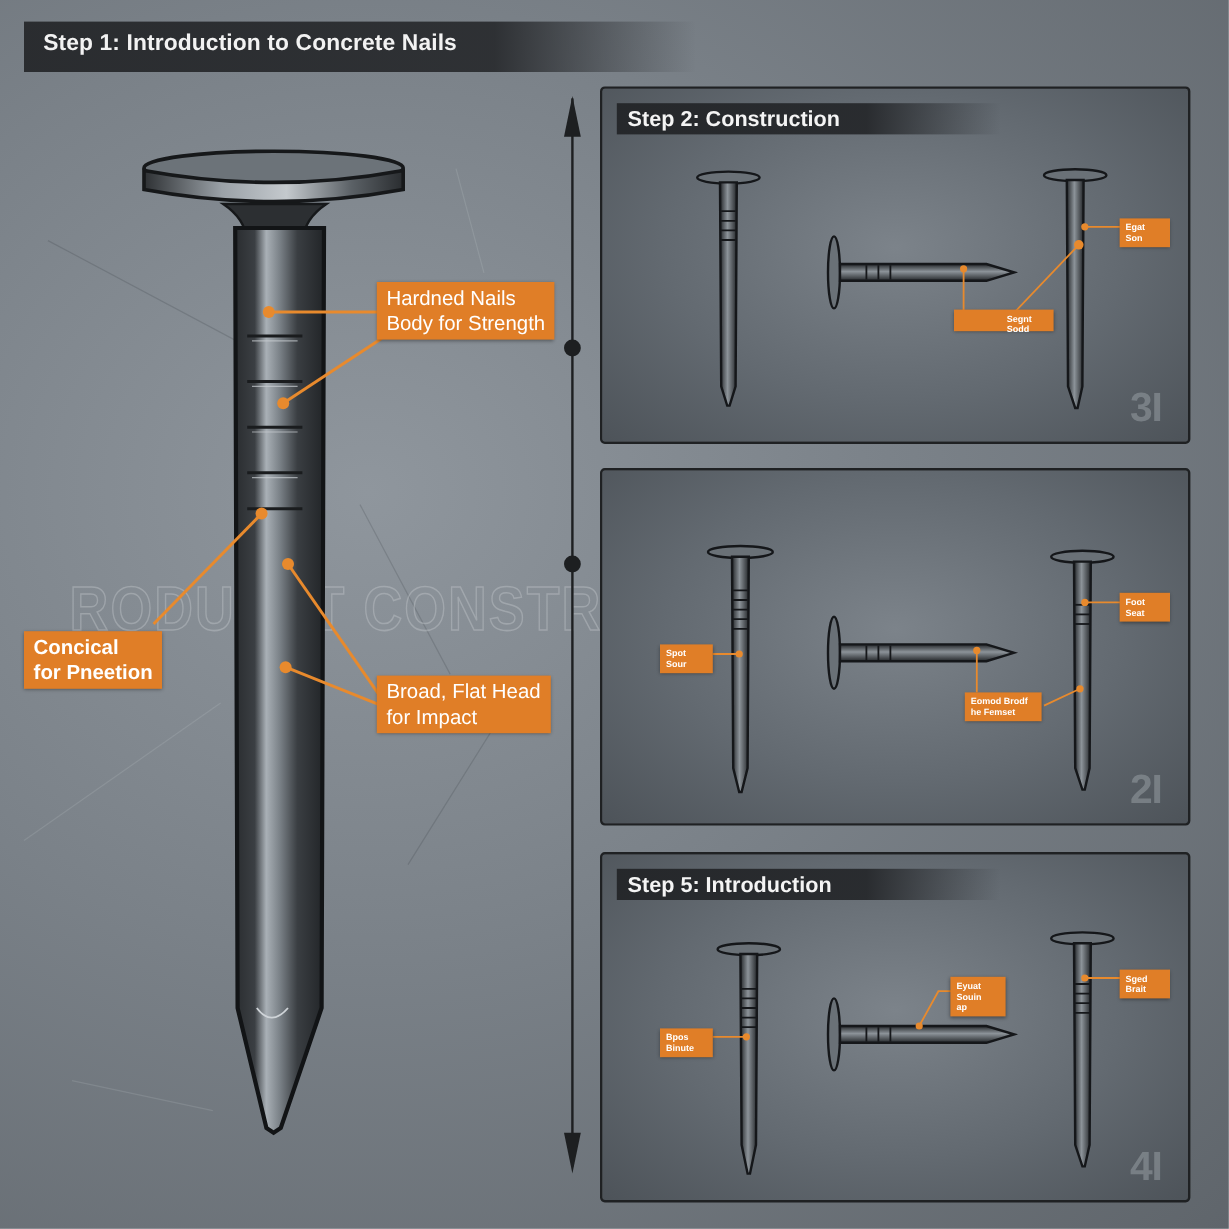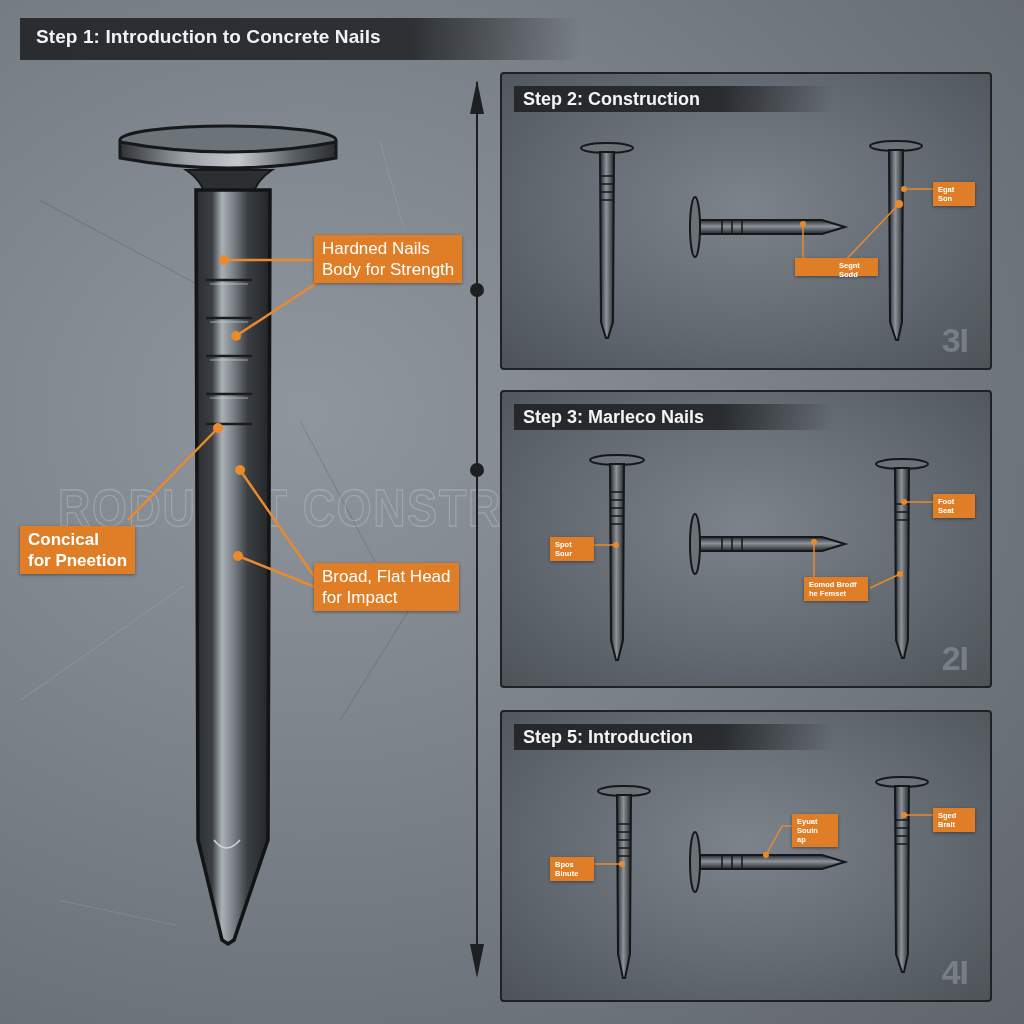--- a/index.html
+++ b/index.html
@@ -200,23 +200,20 @@
   <div class="callout small" style="left:431px;top:108px;width:32px;">
     <div>Egat Son</div>
   </div>
   <div class="callout small" style="left:293px;top:184px;width:34px;height:12px;padding-left:44px;">
     <div>Segnt Sodd</div>
   </div>
   <div class="panel-num">3I</div>
 </div>
 
 <div class="panel" style="top:390px;height:298px;">
-  <div class="panel-title">
-    <span>Step 3: Marleco Nails</span>
-  </div>
   <svg class="lines" width="492" height="298">
     <ellipse cx="115" cy="68" rx="27" ry="5" fill="#6a7177" stroke="#15171a" stroke-width="2"></ellipse>
     <path d="M108,72 L122,72 L121,248 L116,268 L114,268 L109,248 Z" fill="url(#smallshaft)" stroke="#15171a" stroke-width="2"></path>
     <g stroke="#15171a" stroke-width="1.5">
         <line x1="109" y1="100" x2="121" y2="100"></line>
         <line x1="109" y1="108" x2="121" y2="108"></line>
         <line x1="109" y1="116" x2="121" y2="116"></line>
         <line x1="109" y1="124" x2="121" y2="124"></line>
         <line x1="109" y1="132" x2="121" y2="132"></line>
       </g>

